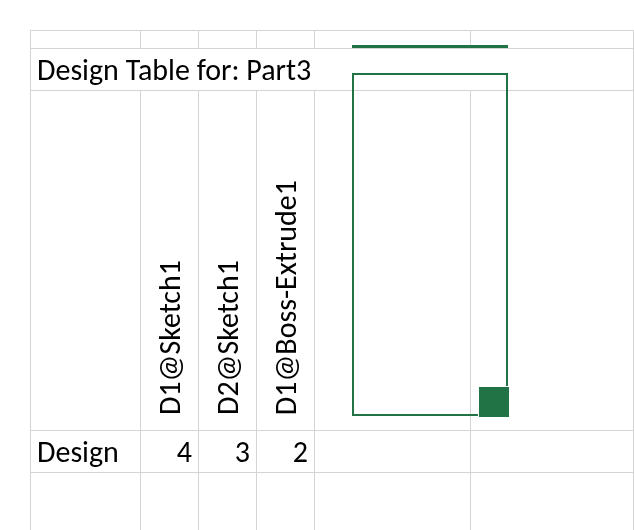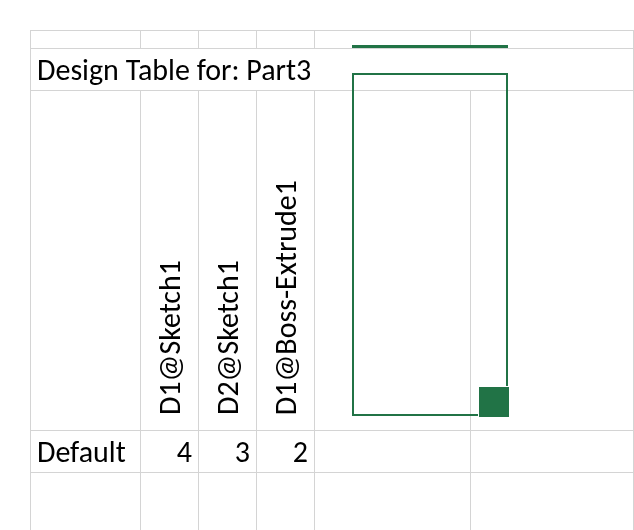--- a/index.html
+++ b/index.html
@@ -121,21 +121,21 @@
     <td class="col-param">
       <span class="rotated-text">D2@Sketch1</span>
     </td>
     <td class="col-param">
       <span class="rotated-text">D1@Boss-Extrude1</span>
     </td>
     <td class="col-empty"></td>
     <td class="col-rest"></td>
   </tr>
   <tr class="data-row">
-    <td class="col-a config-name">Default</td>
+    <td class="col-a config-name">Design</td>
     <td class="col-param data-value">4</td>
     <td class="col-param data-value">3</td>
     <td class="col-param data-value">2</td>
     <td class="col-empty"></td>
     <td class="col-rest"></td>
   </tr>
   <tr class="blank-row">
     <td class="col-a"></td>
     <td class="col-param"></td>
     <td class="col-param"></td>

